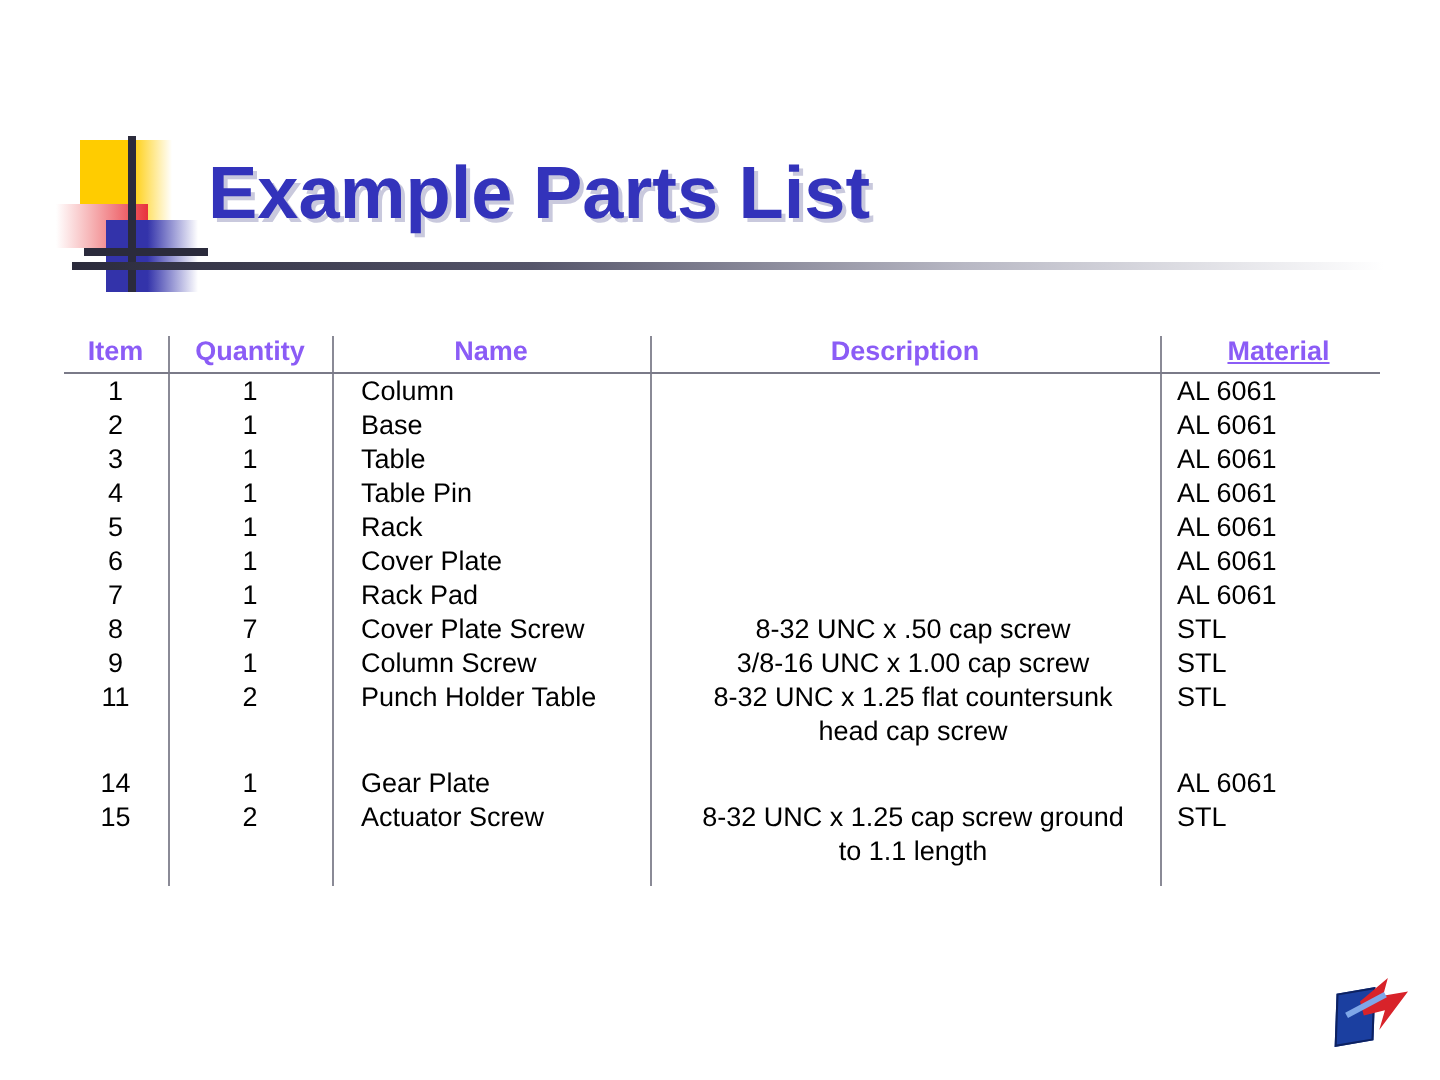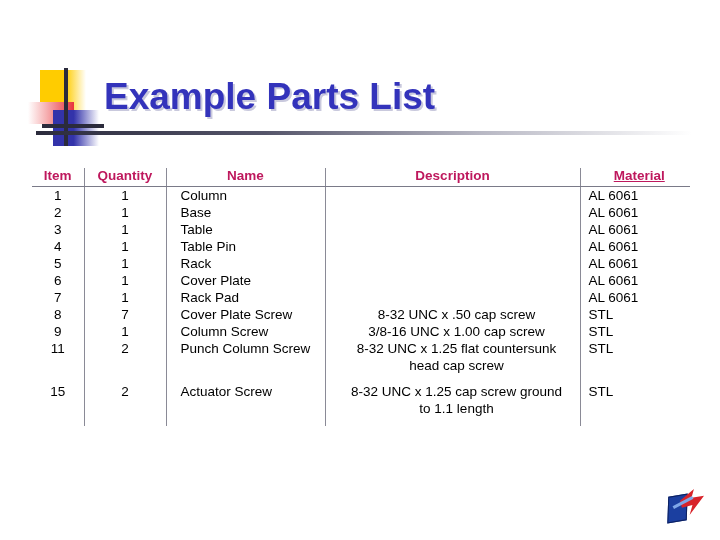--- a/index.html
+++ b/index.html
@@ -102,21 +102,21 @@
     width: 658px;
   }
   table.parts {
     border-collapse: collapse;
     width: 658px;
     table-layout: fixed;
     font-size: 13.5px;
     color: #000000;
   }
   table.parts th {
-    color: #be185d;
+    color: #8b5cf6;
     font-weight: bold;
     font-size: 13.5px;
     padding: 0 0 3px 0;
     border-bottom: 1.5px solid #7a7a88;
     text-align: center;
     vertical-align: bottom;
   }
   table.parts td {
     padding: 0px 0 0px 0;
     vertical-align: top;
@@ -293,33 +293,42 @@
           <td class="col-qty rule-left">1</td>
           <td class="col-name rule-left">Column Screw</td>
           <td class="col-desc rule-left">
             <span class="wrapline">3/8-16 UNC x 1.00 cap screw</span>
           </td>
           <td class="col-mat rule-left">STL</td>
         </tr>
         <tr>
           <td class="col-item">11</td>
           <td class="col-qty rule-left">2</td>
-          <td class="col-name rule-left">Punch Column Screw</td>
+          <td class="col-name rule-left">Punch Holder Table</td>
           <td class="col-desc rule-left">
             <span class="wrapline">8-32 UNC x 1.25 flat countersunk</span>
             <span class="wrapline">head cap screw</span>
           </td>
           <td class="col-mat rule-left">STL</td>
         </tr>
         <tr class="spacer">
           <td></td>
           <td class="rule-left"></td>
           <td class="rule-left"></td>
           <td class="rule-left"></td>
           <td class="rule-left"></td>
+        </tr>
+        <tr>
+          <td class="col-item">14</td>
+          <td class="col-qty rule-left">1</td>
+          <td class="col-name rule-left">Gear Plate</td>
+          <td class="col-desc rule-left">
+            <span class="wrapline"></span>
+          </td>
+          <td class="col-mat rule-left">AL 6061</td>
         </tr>
         <tr>
           <td class="col-item">15</td>
           <td class="col-qty rule-left">2</td>
           <td class="col-name rule-left">Actuator Screw</td>
           <td class="col-desc rule-left">
             <span class="wrapline">8-32 UNC x 1.25 cap screw ground</span>
             <span class="wrapline">to 1.1 length</span>
           </td>
           <td class="col-mat rule-left">STL</td>

